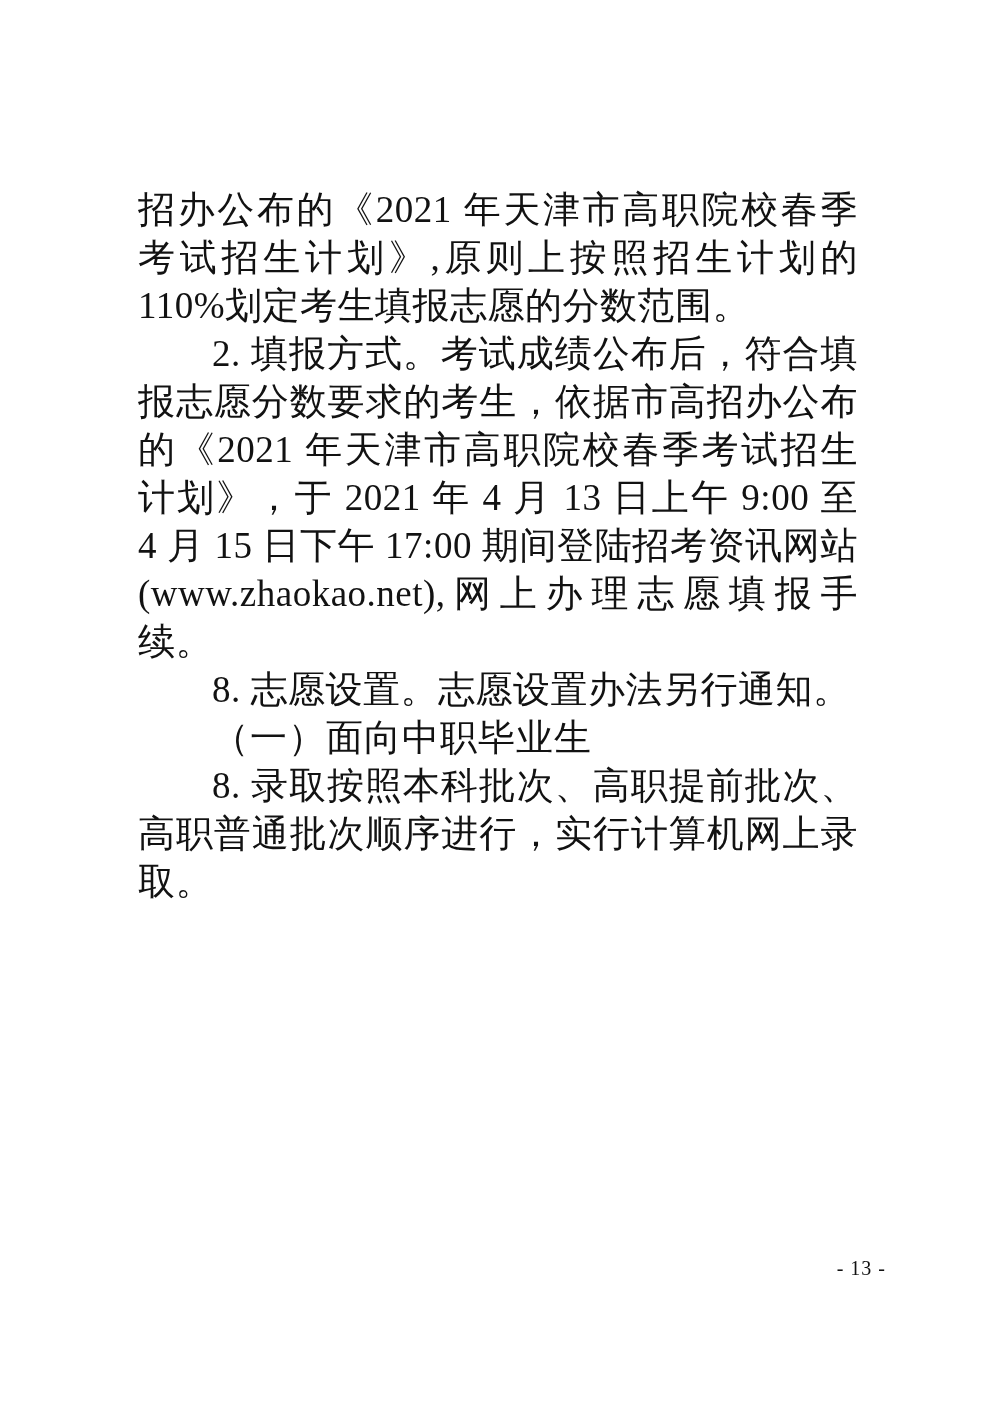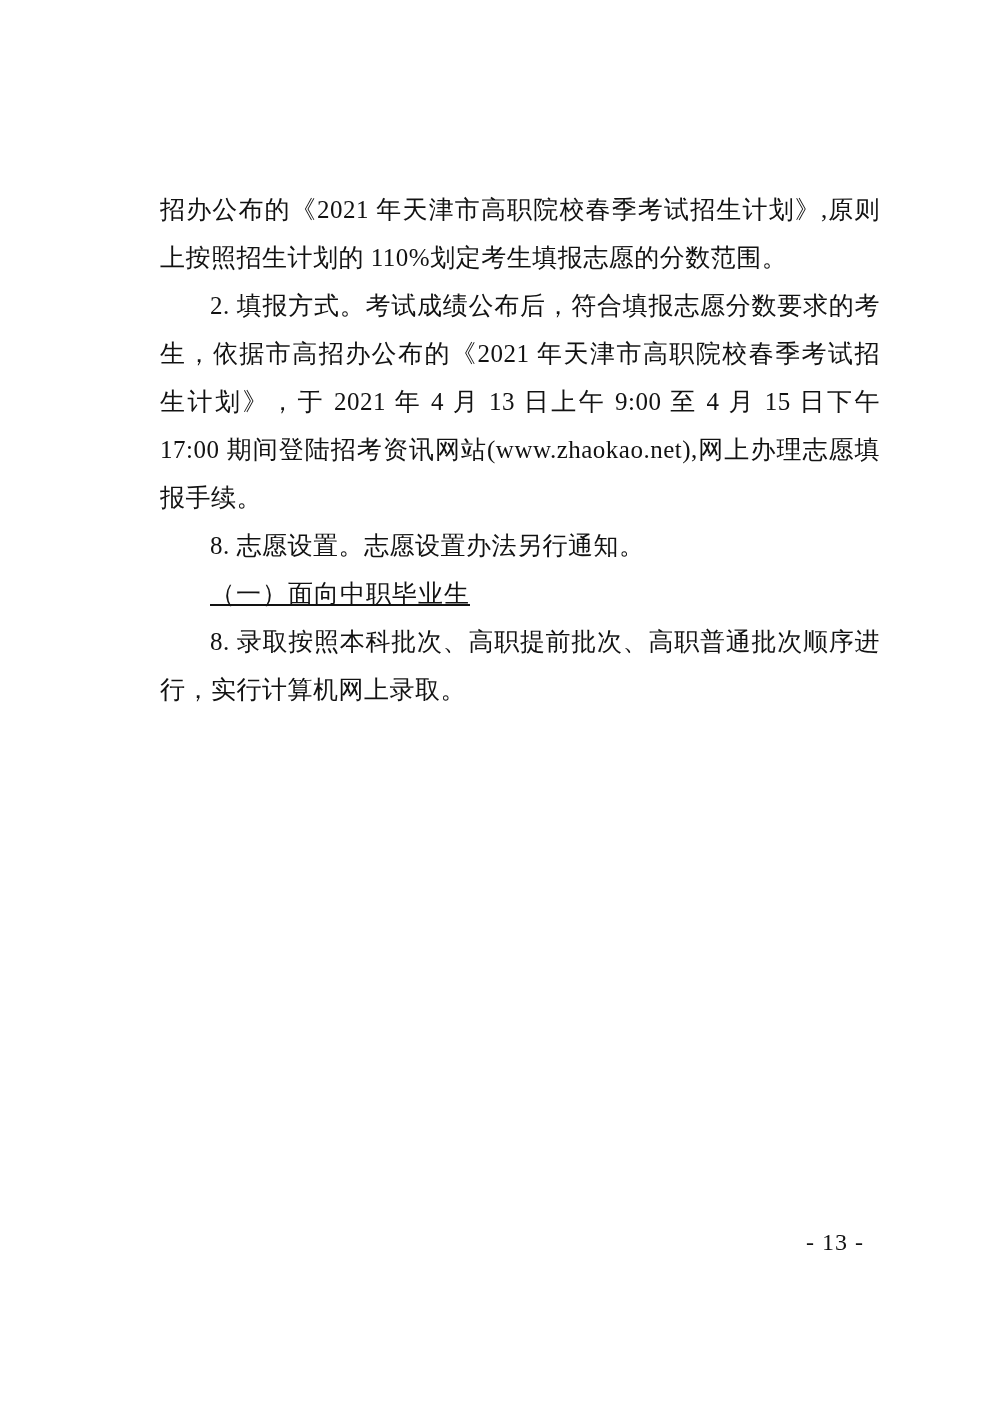--- a/index.html
+++ b/index.html
@@ -12,24 +12,24 @@
     width: 1000px;
     height: 1415px;
     margin: 0 auto;
     background: #ffffff;
     overflow: hidden;
     font-family: "Liberation Serif", "DejaVu Serif", serif;
     color: #121212;
   }
   .text-block {
     position: absolute;
-    left: 160px;
+    left: 138px;
     top: 186px;
     width: 720px;
-    font-size: 25px;
+    font-size: 37px;
     line-height: 48px;
     text-align: justify;
     text-justify: inter-character;
     letter-spacing: 0.5px;
   }
   .text-block p,
   .text-block h2,
   .text-block h3 {
     margin: 0;
     padding: 0;
@@ -41,29 +41,28 @@
     text-indent: 2em;
   }
   .heading {
     font-family: "Liberation Sans", "DejaVu Sans", sans-serif;
     font-weight: bold;
     letter-spacing: 1px;
   }
   .subheading {
     font-weight: bold;
     letter-spacing: 1px;
-    text-decoration: underline;
   }
   .page-number {
     position: absolute;
     left: 806px;
-    top: 1224px;
+    top: 1250px;
     width: 80px;
-    text-align: left;
-    font-size: 24px;
+    text-align: right;
+    font-size: 20px;
     line-height: 36px;
     letter-spacing: 1px;
   }
 </style>
 </head>
 <body>
 
 <div class="page">
   <div class="text-block">
     <p class="body">招办公布的《2021 年天津市高职院校春季考试招生计划》,原则上按照招生计划的 110%划定考生填报志愿的分数范围。</p>

